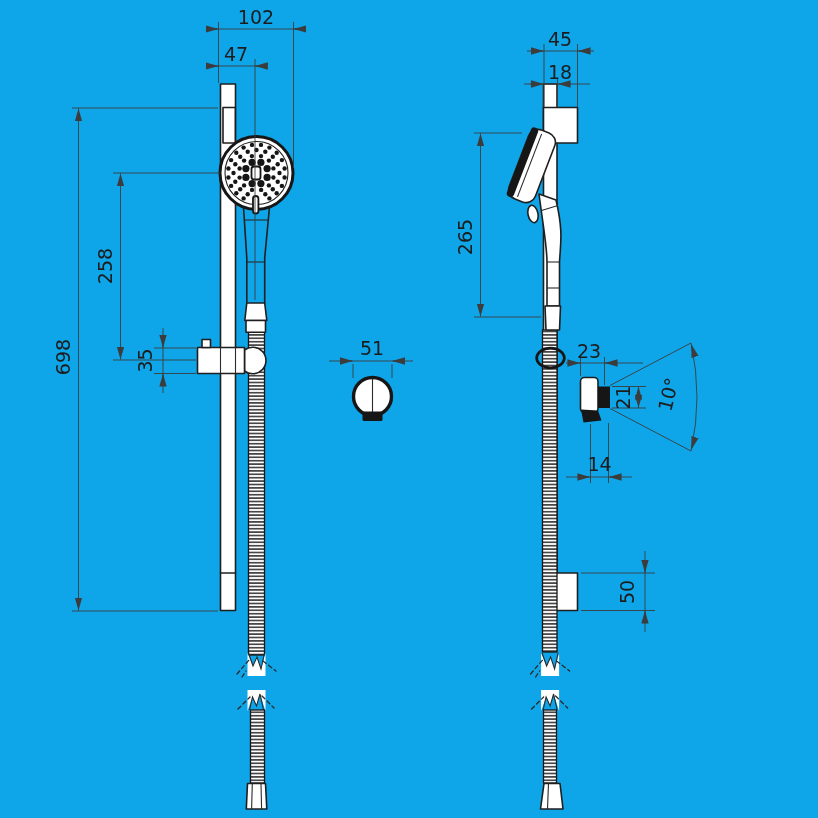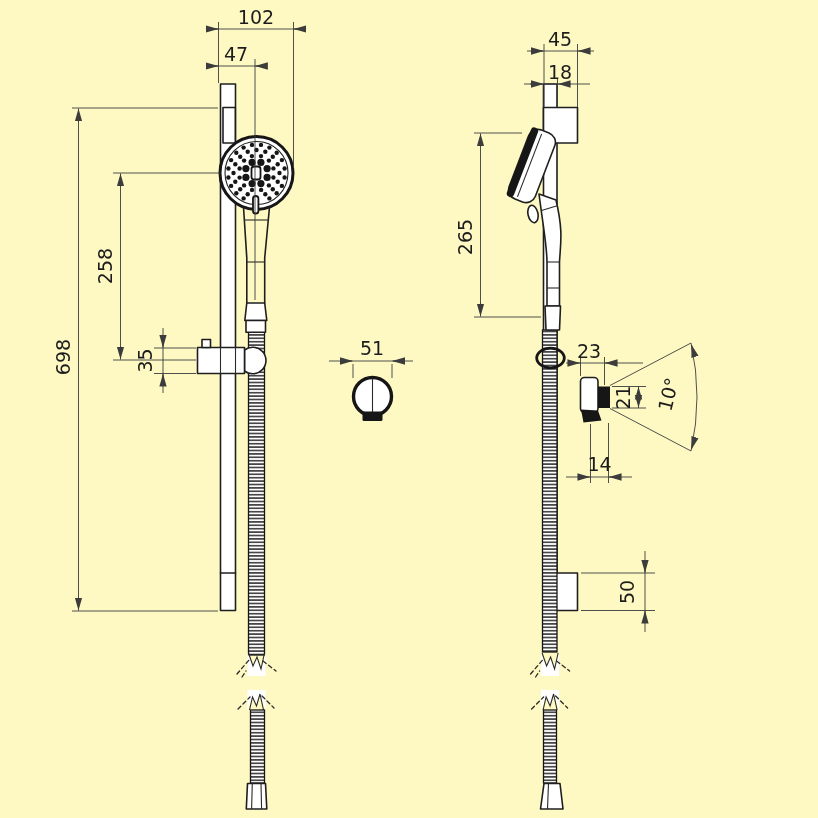--- a/index.html
+++ b/index.html
@@ -1,16 +1,16 @@
 <!DOCTYPE html>
 <html><head>
 <meta charset="utf-8">
 <style>
   html,body{margin:0;padding:0;background:#ffffff;}
-  .stage{width:818px;height:818px;background:#fef9c3;position:relative;font-family:"DejaVu Sans",sans-serif;}
+  .stage{width:818px;height:818px;background:#0ea5e9;position:relative;font-family:"DejaVu Sans",sans-serif;}
   svg{display:block}
   svg text{font-family:"DejaVu Sans","Liberation Sans",sans-serif;font-size:19px;fill:#1c1c1c;}
   .geo{stroke:#1f1f1f;fill:none;stroke-width:1.6;stroke-linejoin:round;stroke-linecap:round;}
   .geow{stroke:#1f1f1f;fill:#ffffff;stroke-width:1.6;stroke-linejoin:round;}
   .thin{stroke:#2a2a2a;stroke-width:1.1;fill:none;}
   .dim{stroke:#3c3c3c;stroke-width:0.9;fill:none;}
   .a{stroke:#3c3c3c;stroke-width:0.9;fill:none;marker-end:url(#arr);}
   .dash{stroke:#2a2a2a;stroke-width:1.3;fill:none;stroke-dasharray:4 3;stroke-linecap:round;}
   .blk{fill:#161616;stroke:none;}
 </style>

